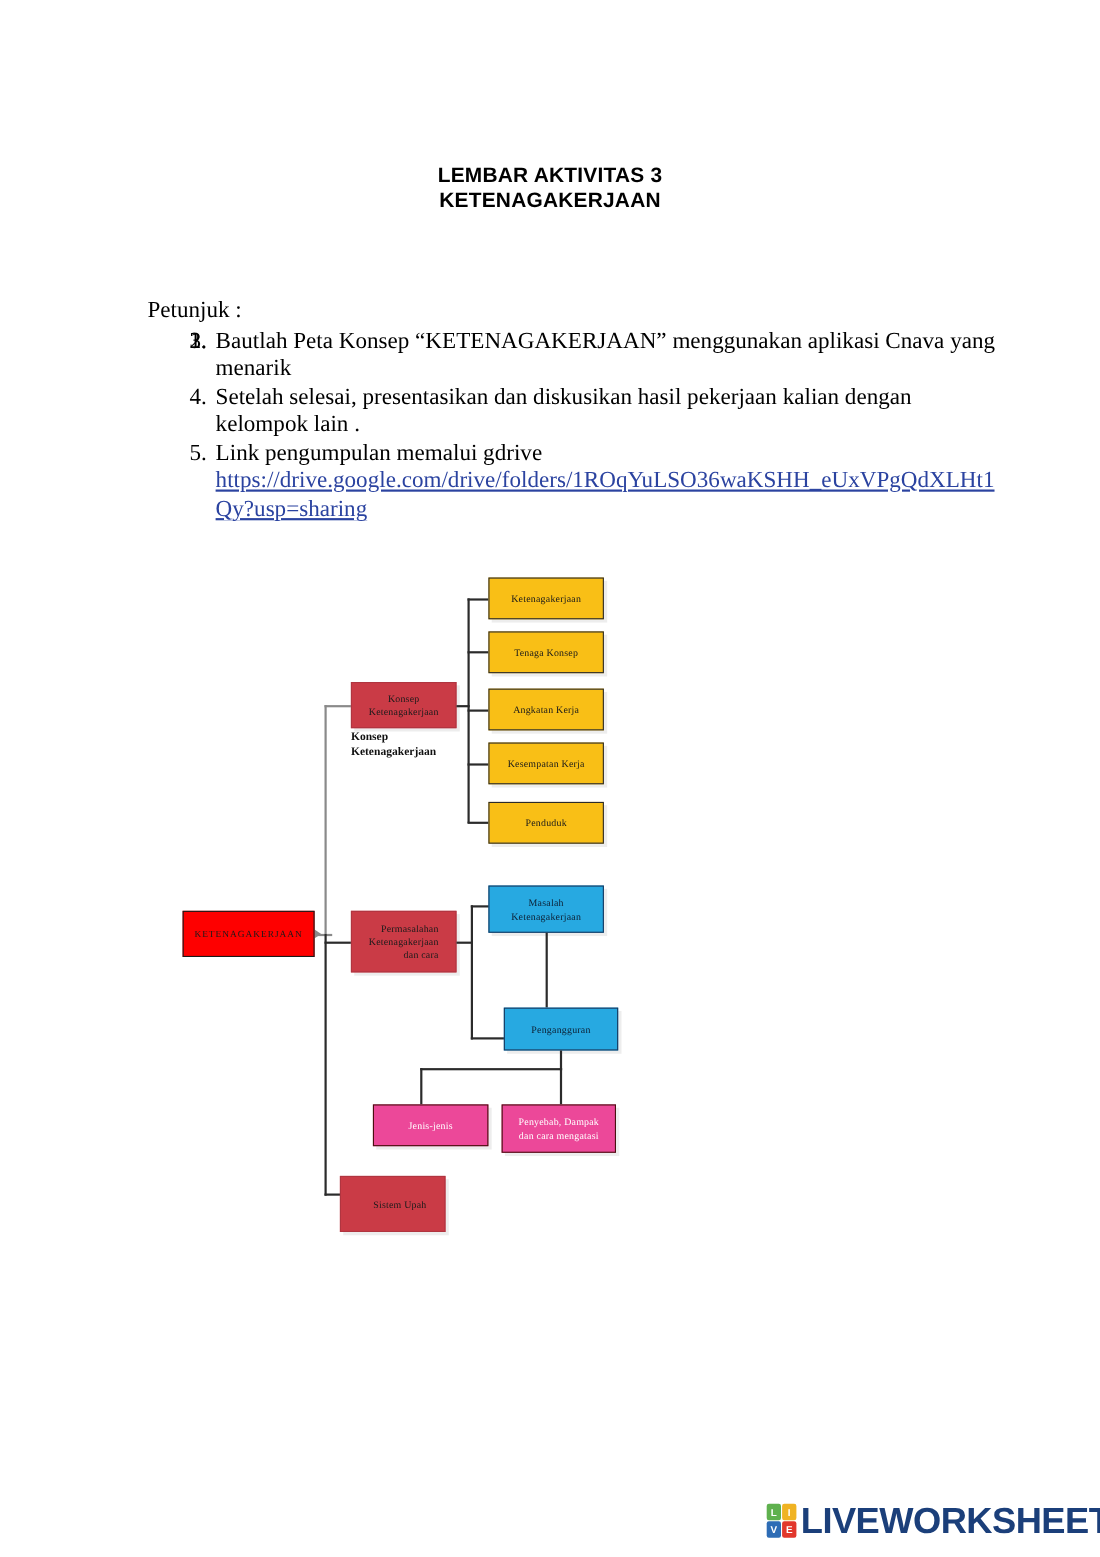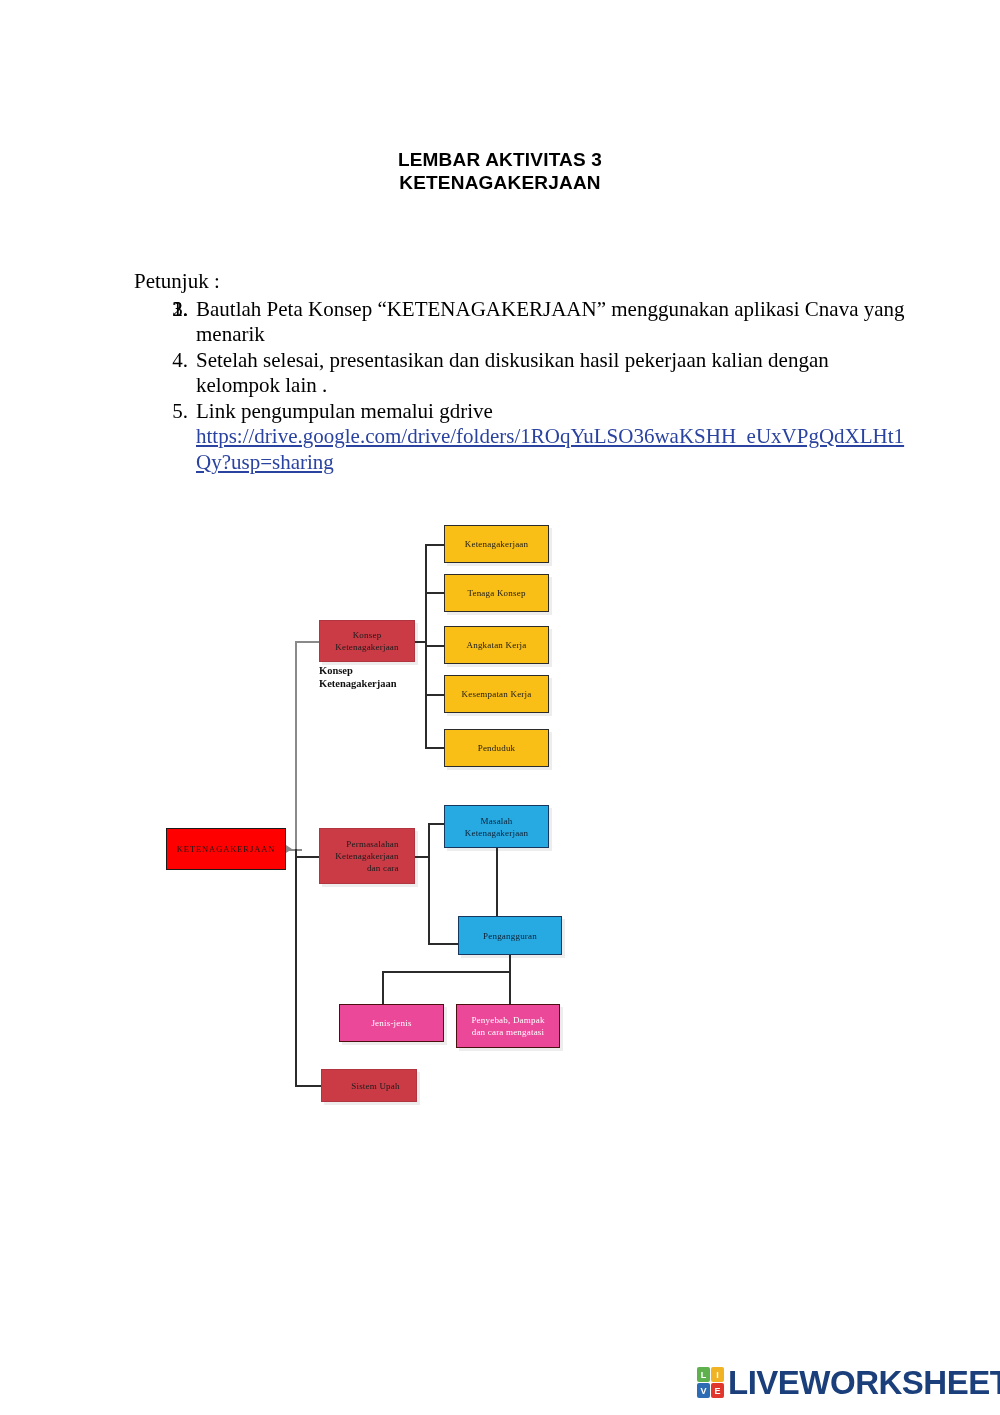--- a/index.html
+++ b/index.html
@@ -313,21 +313,21 @@
     <span>Jenis-jenis</span>
   </div>
 
   <div class="node node-darkred shadow" style="left:456px; top:1004px; width:104px; height:44px;">
     <div>
       <div>Penyebab,  Dampak</div>
       <div>dan  cara  mengatasi</div>
     </div>
   </div>
 
-  <div class="node node-red shadow" style="left:321px; top:1069px; width:96px; height:33px;padding-left:16px;">
+  <div class="node node-red shadow" style="left:309px; top:1069px; width:96px; height:51px;padding-left:16px;">
     <span>Sistem Upah</span>
   </div>
 
   <div class="node node-root" style="left:166px; top:828px; width:120px; height:42px;">
     <span>KETENAGAKERJAAN</span>
   </div>
 
 </div>
 
 <div class="logo">

